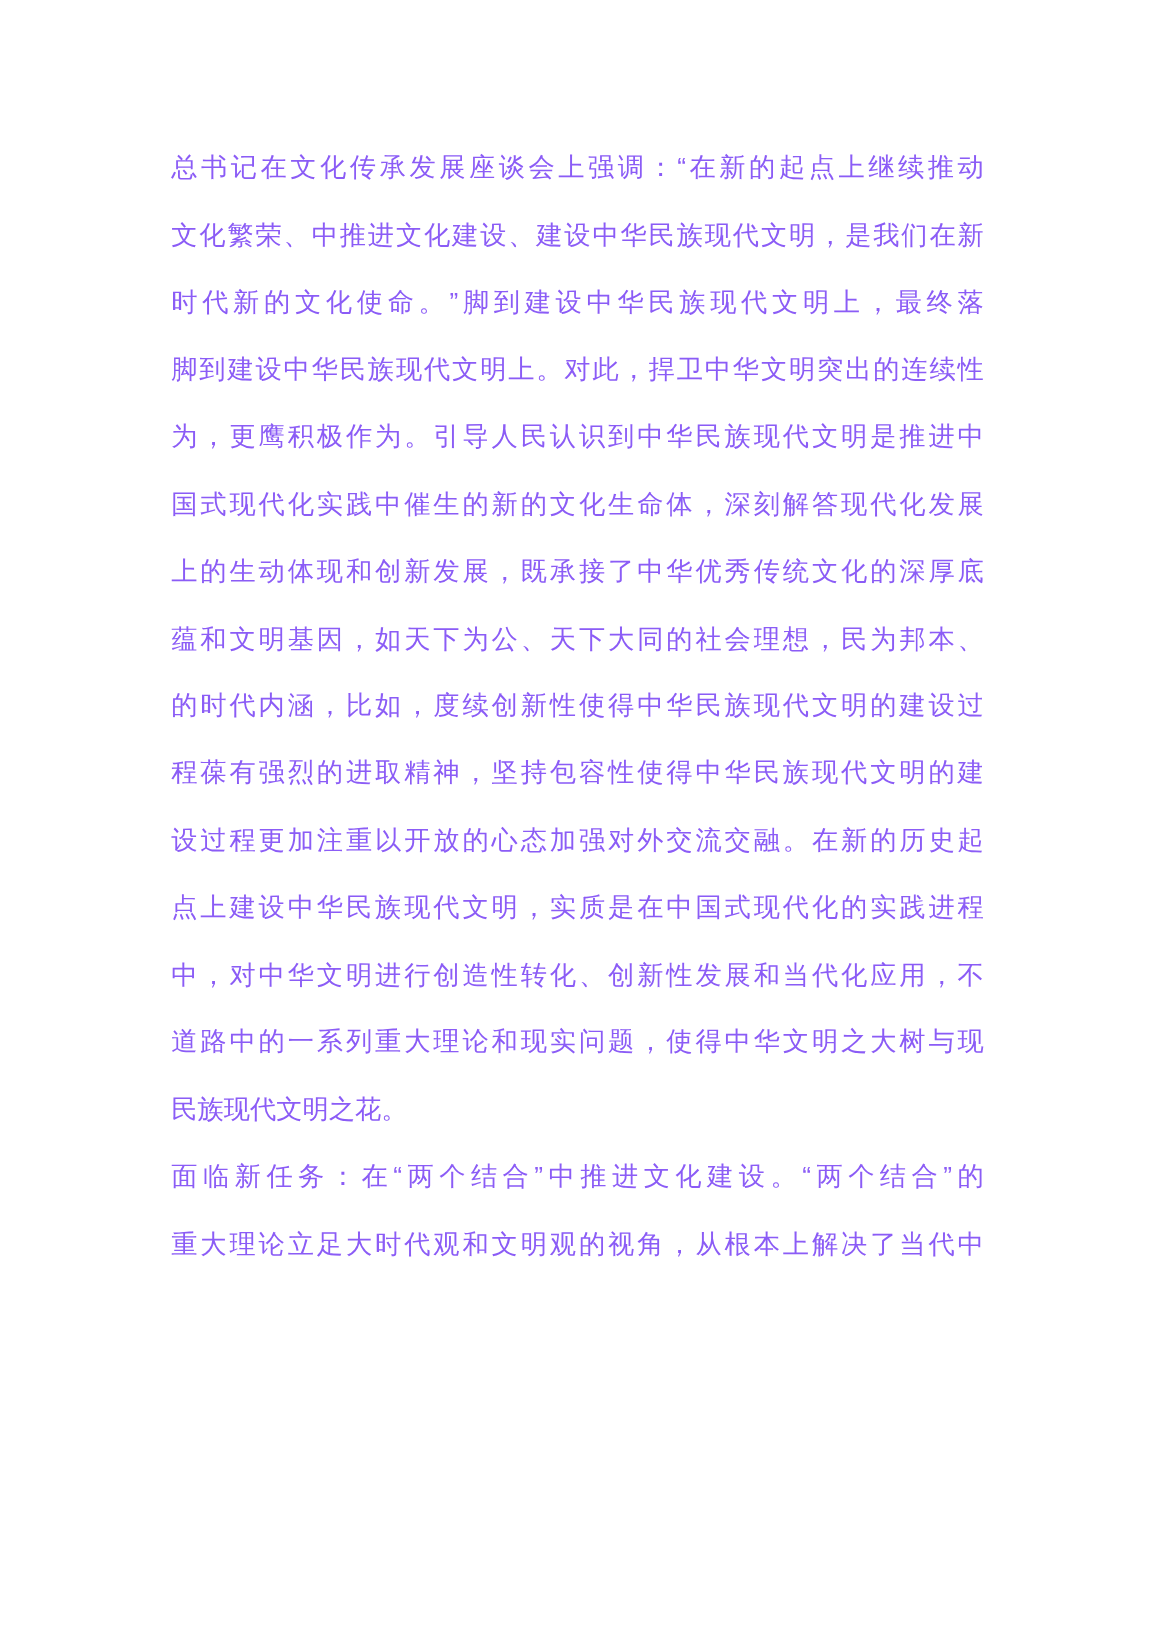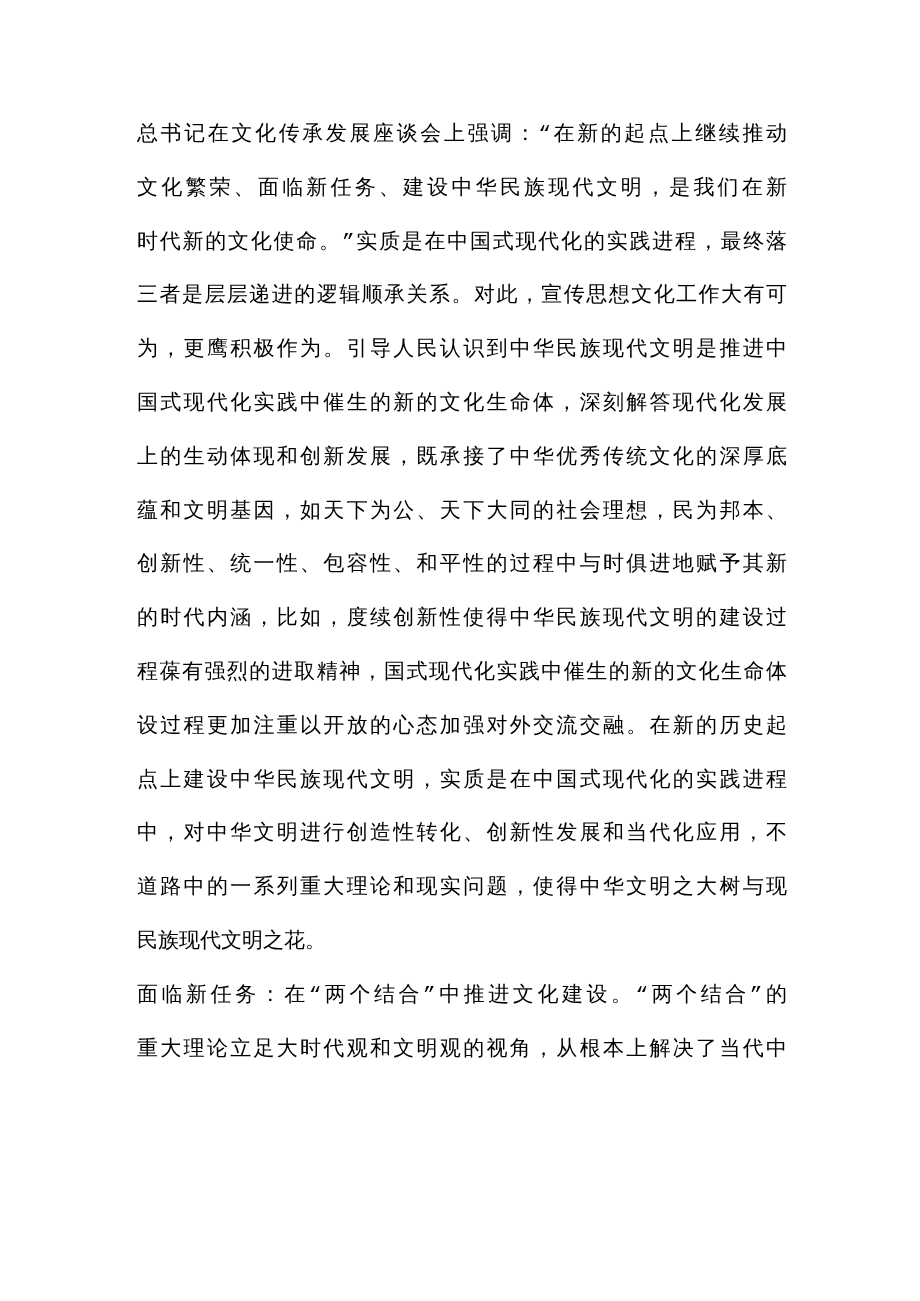--- a/index.html
+++ b/index.html
@@ -19,22 +19,22 @@
       top: 0;
       width: 920px;
       height: 1301px;
       background: #ffffff;
     }
     .text-block {
       position: absolute;
       left: 137px;
       top: 108px;
       width: 650px;
-      color: #000000;
-      font-family: Liberation Mono, monospace;
+      color: #8b5cf6;
+      font-family: Liberation Sans, sans-serif;
       font-size: 21px;
       line-height: 53.8px;
     }
     .line {
       display: block;
       white-space: nowrap;
       text-align: justify;
       text-align-last: justify;
       height: 53.8px;
     }
@@ -42,30 +42,29 @@
       text-align-last: left;
     }
   </style>
 </head>
 <body>
 
 <div class="page">
   <div class="text-block">
     <div>
       <span class="line">总书记在文化传承发展座谈会上强调：“在新的起点上继续推动</span>
-      <span class="line">文化繁荣、面临新任务、建设中华民族现代文明，是我们在新</span>
-      <span class="line">时代新的文化使命。”实质是在中国式现代化的实践进程，最终落</span>
-      <span class="line">三者是层层递进的逻辑顺承关系。对此，宣传思想文化工作大有可</span>
+      <span class="line">文化繁荣、中推进文化建设、建设中华民族现代文明，是我们在新</span>
+      <span class="line">时代新的文化使命。”脚到建设中华民族现代文明上，最终落</span>
+      <span class="line">脚到建设中华民族现代文明上。对此，捍卫中华文明突出的连续性</span>
       <span class="line">为，更鹰积极作为。引导人民认识到中华民族现代文明是推进中</span>
       <span class="line">国式现代化实践中催生的新的文化生命体，深刻解答现代化发展</span>
       <span class="line">上的生动体现和创新发展，既承接了中华优秀传统文化的深厚底</span>
       <span class="line">蕴和文明基因，如天下为公、天下大同的社会理想，民为邦本、</span>
-      <span class="line">创新性、统一性、包容性、和平性的过程中与时俱进地赋予其新</span>
       <span class="line">的时代内涵，比如，度续创新性使得中华民族现代文明的建设过</span>
-      <span class="line">程葆有强烈的进取精神，国式现代化实践中催生的新的文化生命体</span>
+      <span class="line">程葆有强烈的进取精神，坚持包容性使得中华民族现代文明的建</span>
       <span class="line">设过程更加注重以开放的心态加强对外交流交融。在新的历史起</span>
       <span class="line">点上建设中华民族现代文明，实质是在中国式现代化的实践进程</span>
       <span class="line">中，对中华文明进行创造性转化、创新性发展和当代化应用，不</span>
       <span class="line">道路中的一系列重大理论和现实问题，使得中华文明之大树与现</span>
       <span class="line last">民族现代文明之花。</span>
     </div>
     <div>
       <span class="line">面临新任务：在“两个结合”中推进文化建设。“两个结合”的</span>
       <span class="line">重大理论立足大时代观和文明观的视角，从根本上解决了当代中</span>
     </div>

